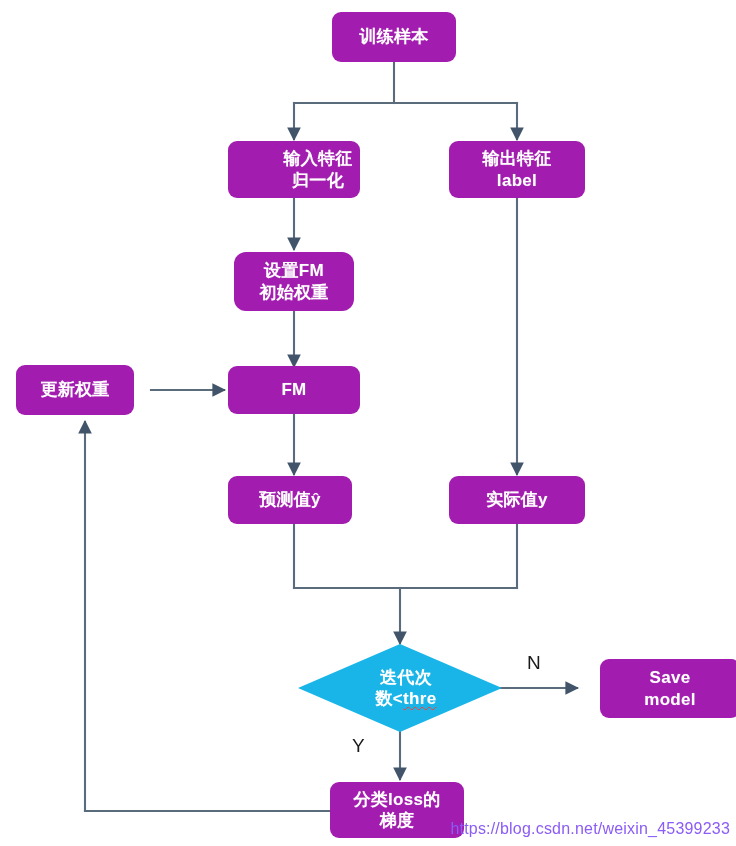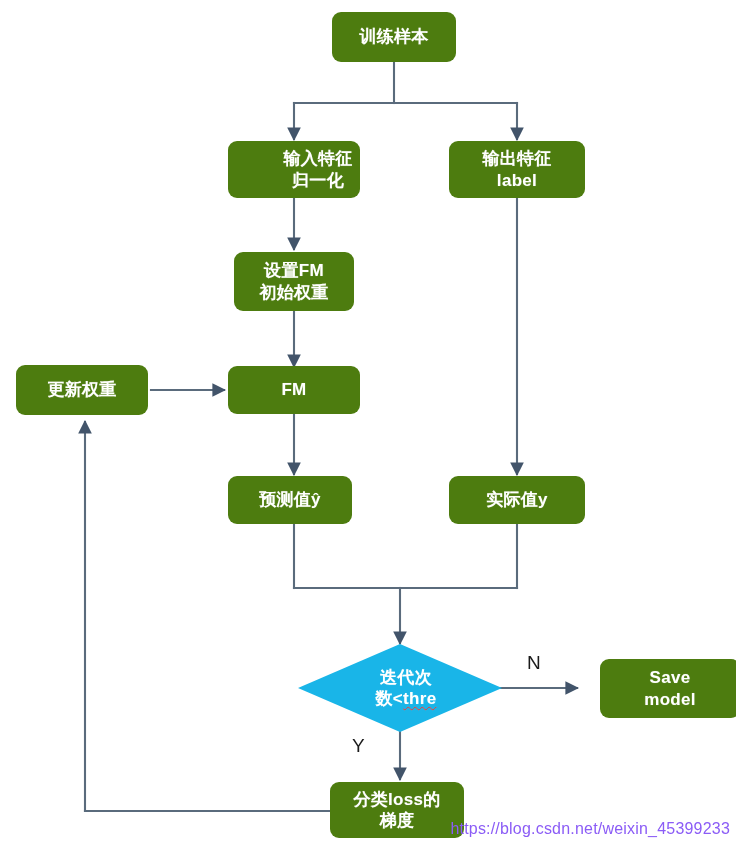--- a/index.html
+++ b/index.html
@@ -34,21 +34,21 @@
     justify-content: center;
     text-align: center;
     color: #ffffff;
     font-weight: bold;
     font-size: 17px;
     line-height: 1.25;
     letter-spacing: 0.3px;
     z-index: 3;
   }
   .node.box {
-    background: #4d7c0f;
+    background: #a21caf;
     border-radius: 9px;
   }
   .node .lbl {
     display: block;
     white-space: pre-line;
     text-shadow: 0 0 1px rgba(255,255,255,0.35);
   }
   .node.decision {
     background: transparent;
     z-index: 3;
@@ -142,26 +142,26 @@
   <div class="node box" style="left:228px; top:141px; width:132px; height:57px;padding-left:48px;">
     <span class="lbl">输入特征
 归一化</span>
   </div>
 
   <div class="node box" style="left:449px; top:141px; width:136px; height:57px;">
     <span class="lbl">输出特征
 label</span>
   </div>
 
-  <div class="node box" style="left:234px; top:252px; width:120px; height:59px;">
+  <div class="node box" style="left:234px; top:252px; width:120px; height:59px;border-radius:12px;">
     <span class="lbl">设置FM
 初始权重</span>
   </div>
 
-  <div class="node box" style="left:16px; top:365px; width:132px; height:50px;">
+  <div class="node box" style="left:16px; top:365px; width:118px; height:50px;">
     <span class="lbl">更新权重</span>
   </div>
 
   <div class="node box" style="left:228px; top:366px; width:132px; height:48px;justify-content:center;">
     <span class="lbl">FM</span>
   </div>
 
   <div class="node box" style="left:228px; top:476px; width:124px; height:48px;">
     <span class="lbl">预测值ŷ</span>
   </div>

